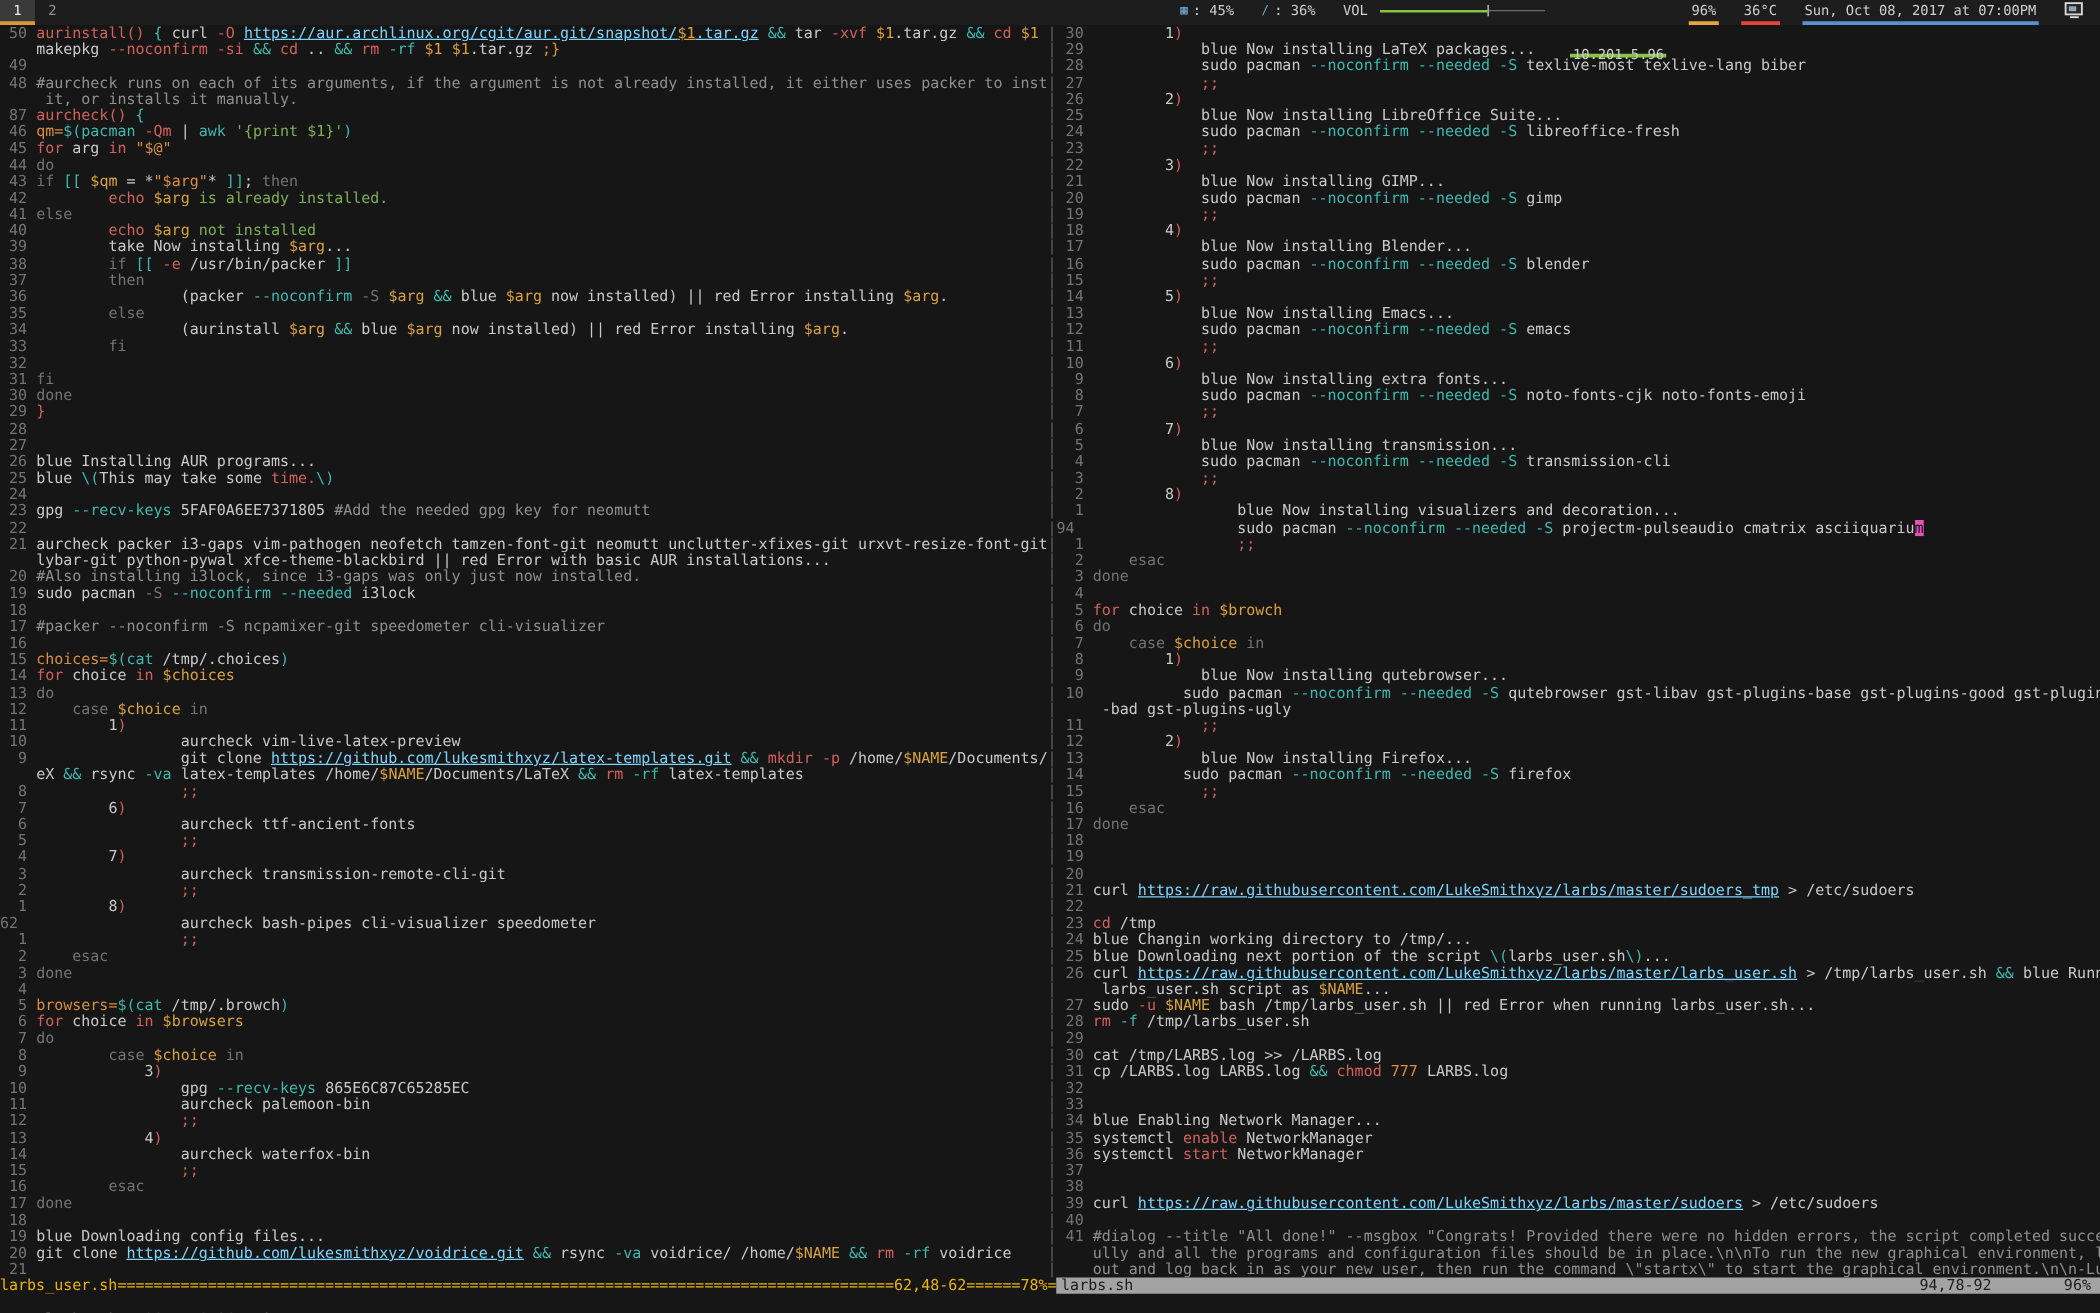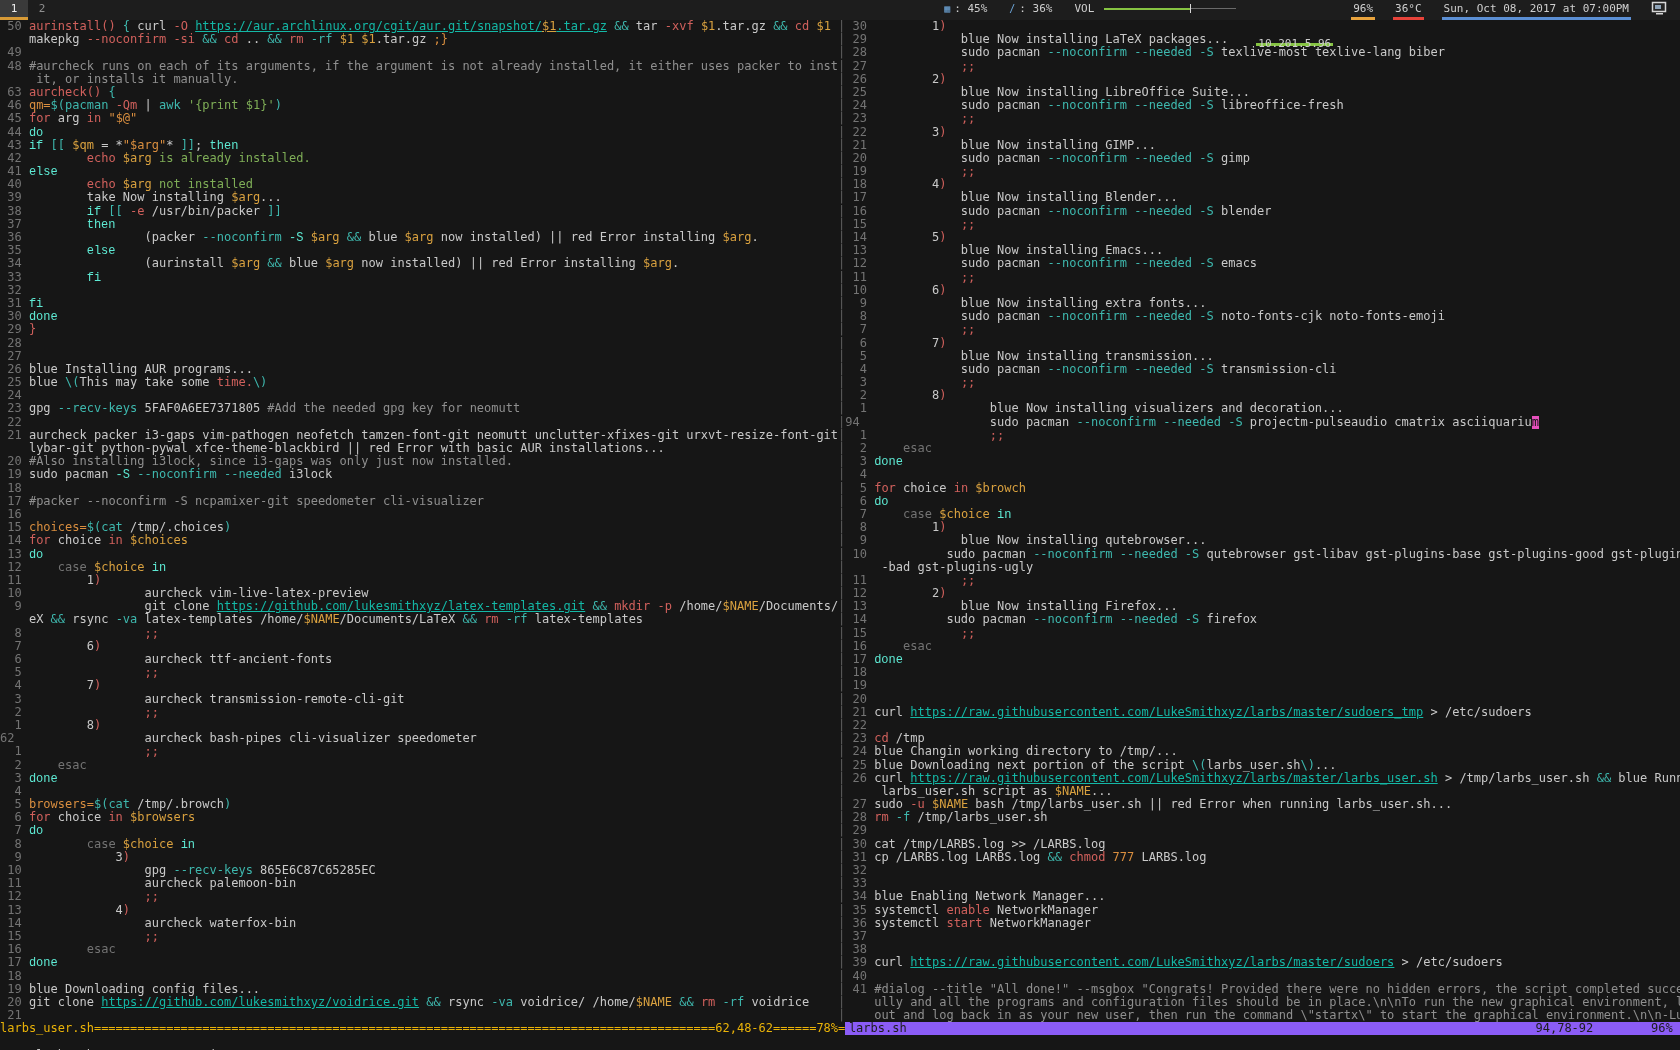--- a/index.html
+++ b/index.html
@@ -20,29 +20,29 @@
   .vol-tick{position:absolute;left:86px;top:0;width:1px;height:9px;background:#d8d8d8;}
   .tray-icon{display:flex;align-items:center;}
   
   .editor{height:1030px;font-size:12px;color:#c9c9c9;}
   .row{height:13.2px;line-height:13.2px;white-space:pre;display:flex;}
   .cell{display:inline-block;white-space:pre;overflow:hidden;height:13.2px;}
   .cell-left{width:116ch;}
   .sep{width:1ch;color:#5f5f5f;flex:none;}
   .cell-right{flex:1;}
   .ln{color:#747474;}
-  .c-d{color:#c9c9c9;} .c-r{color:#d0605c;} .c-b{color:#5eead4;font-family:Liberation Mono, monospace;} .c-p{color:#737373;}
+  .c-d{color:#c9c9c9;} .c-r{color:#d0605c;} .c-b{color:#737373;} .c-p{color:#737373;}
   .c-t{color:#3eb8ae;} .c-y{color:#d9a13f;} .c-o{color:#d98e3f;} .c-g{color:#7fae57;text-align:right;}
   .c-c{color:#8f8f8f;}
-  .c-u{color:#14b8a6;text-decoration:underline;}
+  .c-u{color:#7dd3fc;text-decoration:underline;}
   .c-uy{color:#d9a13f;text-decoration:underline;}
   .c-cur{background:#e750bd;color:#141414;}
   .statusrow{height:13.2px;line-height:13.2px;display:flex;white-space:pre;}
   .stl-inactive{width:117ch;overflow:hidden;color:#eab308;}
-  .stl-active{flex:1;background:#8b5cf6;color:#1c1c1c;display:flex;white-space:pre;}
+  .stl-active{flex:1;background:#a3a3a3;color:#1c1c1c;display:flex;white-space:pre;}
   .stl-file{padding-left:0.5ch;}
   .stl-pos{margin-left:auto;}
   .stl-pct{margin-left:8ch;padding-right:1ch;}
   .cmdrow{height:13.2px;line-height:13.2px;white-space:pre;color:#c4c4c4;}
 </style>
 </head>
 <body>
 
 <div class="topbar">
   <div class="ws active">1</div>
@@ -86,21 +86,21 @@
   </div>
 </div>
 
 <div class="editor">
   <div>
       <div class="row"><span class="cell cell-left"><span class="ln"> 50 </span><span class="c-r">aurinstall()</span><span class="c-d"> </span><span class="c-t">{</span><span class="c-d"> curl </span><span class="c-r">-O</span><span class="c-d"> </span><span class="c-u">https://aur.archlinux.org/cgit/aur.git/snapshot/</span><span class="c-uy">$1</span><span class="c-u">.tar.gz</span><span class="c-d"> </span><span class="c-t">&amp;&amp;</span><span class="c-d"> tar </span><span class="c-r">-xvf</span><span class="c-d"> </span><span class="c-y">$1</span><span class="c-d">.tar.gz </span><span class="c-t">&amp;&amp;</span><span class="c-d"> </span><span class="c-r">cd</span><span class="c-d"> </span><span class="c-y">$1</span><span class="c-d"> </span></span><span class="sep">|</span><span class="cell cell-right"><span class="ln"> 30 </span><span class="c-d">        1</span><span class="c-r">)</span></span></div>
       <div class="row"><span class="cell cell-left"><span class="ln">    </span><span class="c-d">makepkg </span><span class="c-r">--noconfirm -si</span><span class="c-d"> </span><span class="c-t">&amp;&amp;</span><span class="c-d"> </span><span class="c-r">cd</span><span class="c-d"> .. </span><span class="c-t">&amp;&amp;</span><span class="c-d"> </span><span class="c-r">rm</span><span class="c-d"> </span><span class="c-t">-rf</span><span class="c-d"> </span><span class="c-y">$1</span><span class="c-d"> </span><span class="c-y">$1</span><span class="c-d">.tar.gz </span><span class="c-o">;}</span></span><span class="sep">|</span><span class="cell cell-right"><span class="ln"> 29 </span><span class="c-d">            blue Now installing LaTeX packages...</span></span></div>
       <div class="row"><span class="cell cell-left"><span class="ln"> 49 </span></span><span class="sep">|</span><span class="cell cell-right"><span class="ln"> 28 </span><span class="c-d">            sudo pacman </span><span class="c-t">--noconfirm --needed -S</span><span class="c-d"> texlive-most texlive-lang biber</span></span></div>
       <div class="row"><span class="cell cell-left"><span class="ln"> 48 </span><span class="c-c">#aurcheck runs on each of its arguments, if the argument is not already installed, it either uses packer to install</span></span><span class="sep">|</span><span class="cell cell-right"><span class="ln"> 27 </span><span class="c-d">            </span><span class="c-r">;;</span></span></div>
       <div class="row"><span class="cell cell-left"><span class="ln">    </span><span class="c-c"> it, or installs it manually.</span></span><span class="sep">|</span><span class="cell cell-right"><span class="ln"> 26 </span><span class="c-d">        2</span><span class="c-r">)</span></span></div>
-      <div class="row"><span class="cell cell-left"><span class="ln"> 63 </span><span class="c-r">aurcheck()</span><span class="c-d"> </span><span class="c-t">{</span></span><span class="sep">|</span><span class="cell cell-right"><span class="ln"> 25 </span><span class="c-d">            blue Now installing LibreOffice Suite...</span></span></div>
+      <div class="row"><span class="cell cell-left"><span class="ln"> 87 </span><span class="c-r">aurcheck()</span><span class="c-d"> </span><span class="c-t">{</span></span><span class="sep">|</span><span class="cell cell-right"><span class="ln"> 25 </span><span class="c-d">            blue Now installing LibreOffice Suite...</span></span></div>
       <div class="row"><span class="cell cell-left"><span class="ln"> 46 </span><span class="c-o">qm=</span><span class="c-t">$(pacman</span><span class="c-d"> </span><span class="c-r">-Qm</span><span class="c-d"> | </span><span class="c-t">awk</span><span class="c-d"> </span><span class="c-g">'{print $1}'</span><span class="c-t">)</span></span><span class="sep">|</span><span class="cell cell-right"><span class="ln"> 24 </span><span class="c-d">            sudo pacman </span><span class="c-t">--noconfirm --needed -S</span><span class="c-d"> libreoffice-fresh</span></span></div>
       <div class="row"><span class="cell cell-left"><span class="ln"> 45 </span><span class="c-r">for</span><span class="c-d"> arg </span><span class="c-r">in</span><span class="c-d"> </span><span class="c-o">"$@"</span></span><span class="sep">|</span><span class="cell cell-right"><span class="ln"> 23 </span><span class="c-d">            </span><span class="c-r">;;</span></span></div>
       <div class="row"><span class="cell cell-left"><span class="ln"> 44 </span><span class="c-b">do</span></span><span class="sep">|</span><span class="cell cell-right"><span class="ln"> 22 </span><span class="c-d">        3</span><span class="c-r">)</span></span></div>
       <div class="row"><span class="cell cell-left"><span class="ln"> 43 </span><span class="c-b">if</span><span class="c-d"> </span><span class="c-t">[[</span><span class="c-d"> </span><span class="c-y">$qm</span><span class="c-d"> = *</span><span class="c-o">"$arg"</span><span class="c-d">* </span><span class="c-t">]]</span><span class="c-d">; </span><span class="c-b">then</span></span><span class="sep">|</span><span class="cell cell-right"><span class="ln"> 21 </span><span class="c-d">            blue Now installing GIMP...</span></span></div>
       <div class="row"><span class="cell cell-left"><span class="ln"> 42 </span><span class="c-d">        </span><span class="c-r">echo</span><span class="c-d"> </span><span class="c-y">$arg</span><span class="c-g"> is already installed.</span></span><span class="sep">|</span><span class="cell cell-right"><span class="ln"> 20 </span><span class="c-d">            sudo pacman </span><span class="c-t">--noconfirm --needed -S</span><span class="c-d"> gimp</span></span></div>
       <div class="row"><span class="cell cell-left"><span class="ln"> 41 </span><span class="c-b">else</span></span><span class="sep">|</span><span class="cell cell-right"><span class="ln"> 19 </span><span class="c-d">            </span><span class="c-r">;;</span></span></div>
       <div class="row"><span class="cell cell-left"><span class="ln"> 40 </span><span class="c-d">        </span><span class="c-r">echo</span><span class="c-d"> </span><span class="c-y">$arg</span><span class="c-g"> not installed</span></span><span class="sep">|</span><span class="cell cell-right"><span class="ln"> 18 </span><span class="c-d">        4</span><span class="c-r">)</span></span></div>
       <div class="row"><span class="cell cell-left"><span class="ln"> 39 </span><span class="c-d">        take Now installing </span><span class="c-y">$arg</span><span class="c-d">...</span></span><span class="sep">|</span><span class="cell cell-right"><span class="ln"> 17 </span><span class="c-d">            blue Now installing Blender...</span></span></div>
       <div class="row"><span class="cell cell-left"><span class="ln"> 38 </span><span class="c-d">        </span><span class="c-b">if</span><span class="c-d"> </span><span class="c-t">[[</span><span class="c-d"> </span><span class="c-r">-e</span><span class="c-d"> /usr/bin/packer </span><span class="c-t">]]</span></span><span class="sep">|</span><span class="cell cell-right"><span class="ln"> 16 </span><span class="c-d">            sudo pacman </span><span class="c-t">--noconfirm --needed -S</span><span class="c-d"> blender</span></span></div>
       <div class="row"><span class="cell cell-left"><span class="ln"> 37 </span><span class="c-d">        </span><span class="c-b">then</span></span><span class="sep">|</span><span class="cell cell-right"><span class="ln"> 15 </span><span class="c-d">            </span><span class="c-r">;;</span></span></div>

